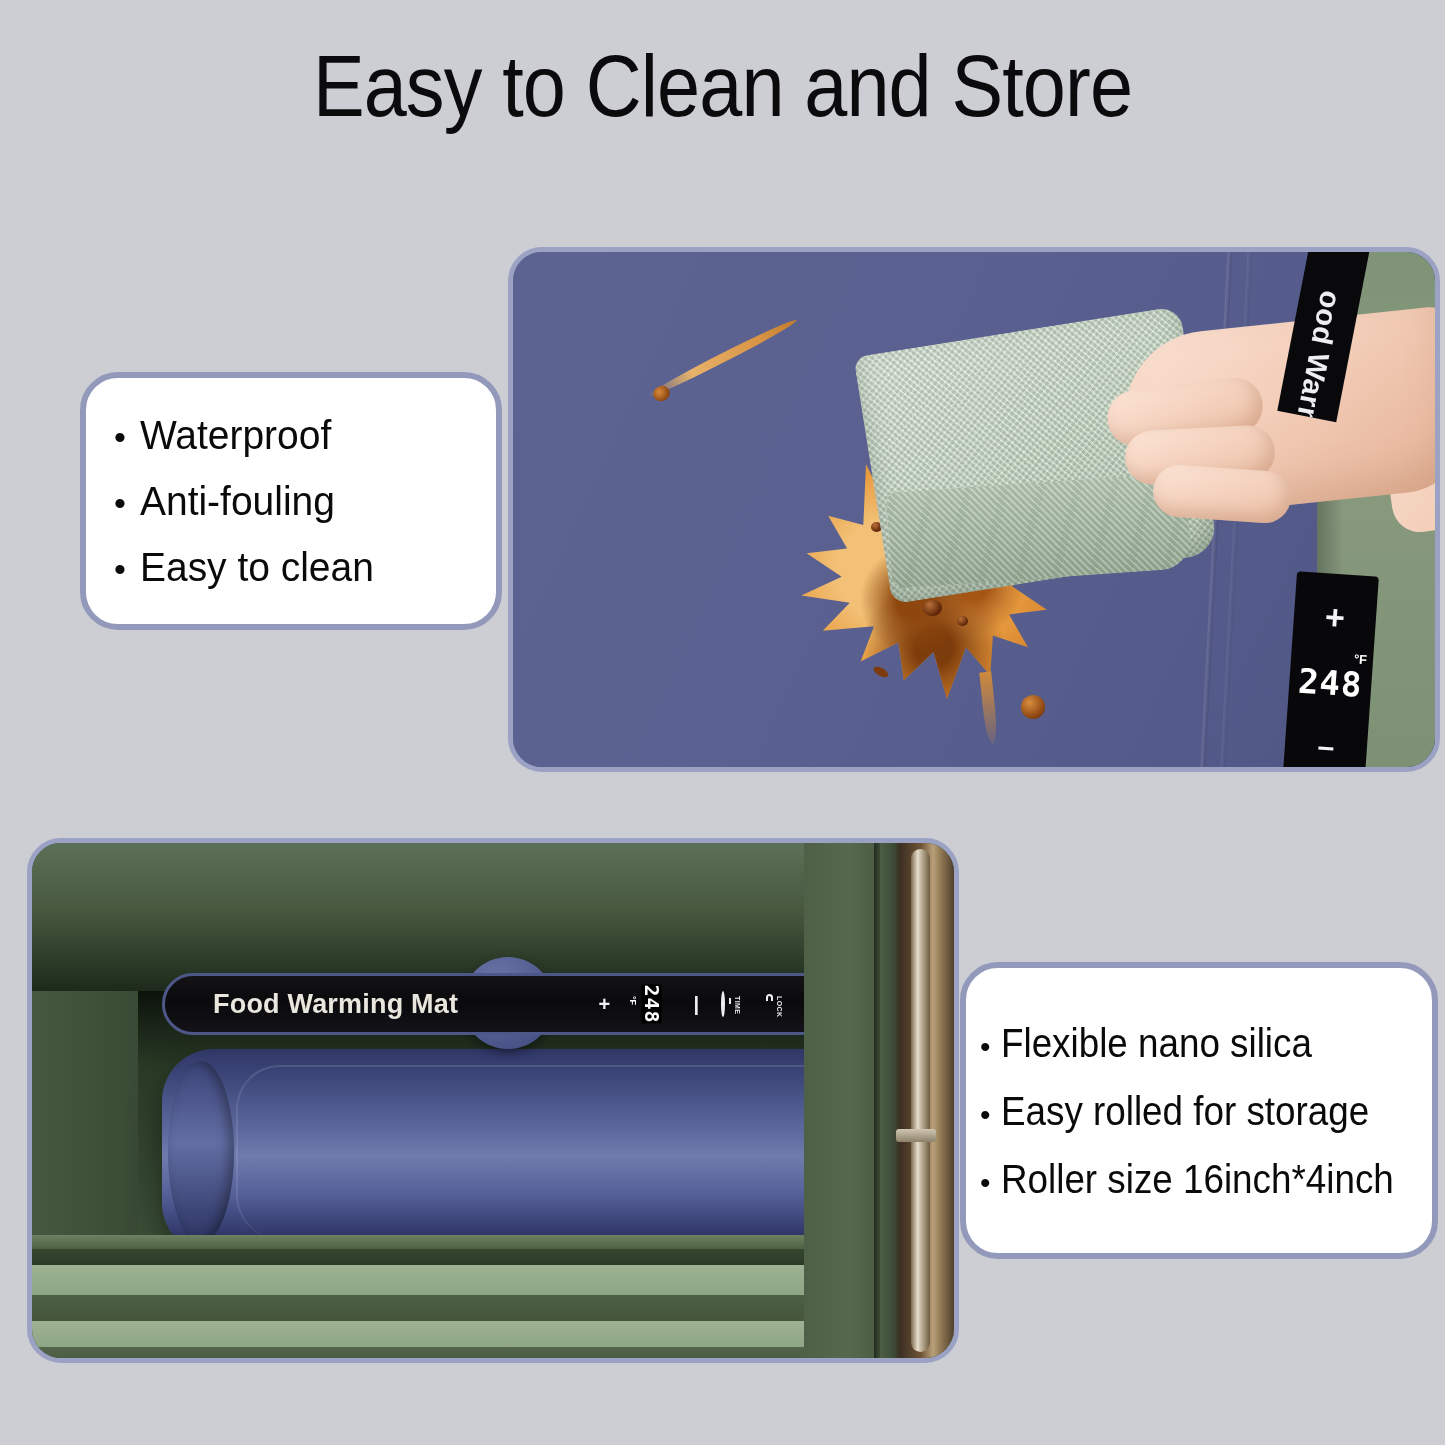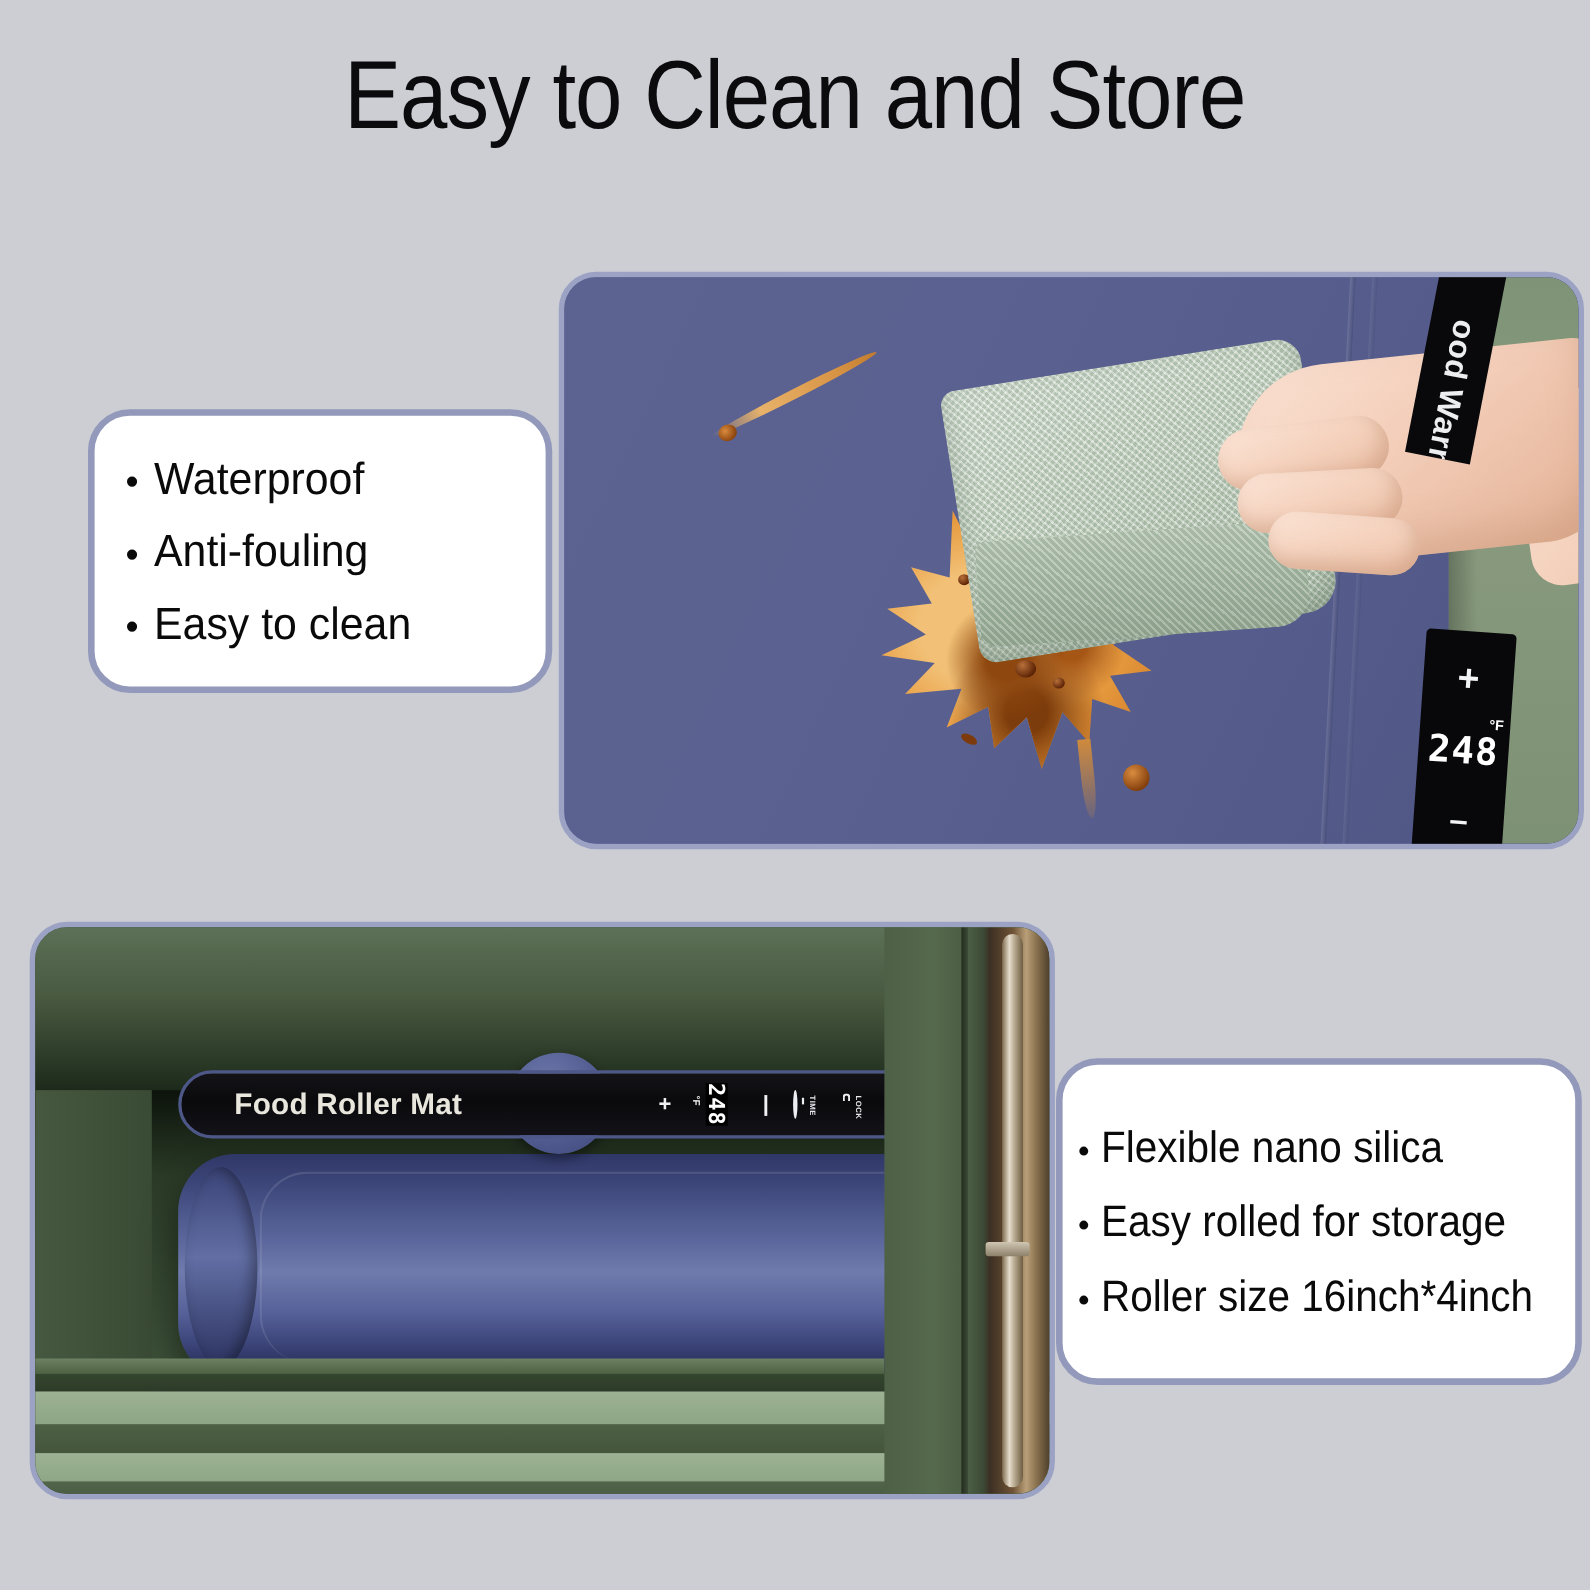--- a/index.html
+++ b/index.html
@@ -690,21 +690,21 @@
   <div class="roll-shadow"></div>
 
   <div class="roll">
     <div class="roll-seam"></div>
     <div class="roll-endcap"></div>
   </div>
 
   <div class="ctrl-knob"></div>
 
   <div class="ctrl-bar">
-    <div class="ctrl-title">Food Roller Mat</div>
+    <div class="ctrl-title">Food Warming Mat</div>
     <div class="ctrl-icons">
       <span class="ci">+</span>
       <span class="ci">
         <span class="ci-unit">°F</span>
         <span class="ci-temp">248</span>
       </span>
       <span class="ci">|</span>
       <span class="ci">
         <span class="ci-glyph">
           <span class="glyph-clock"></span>

